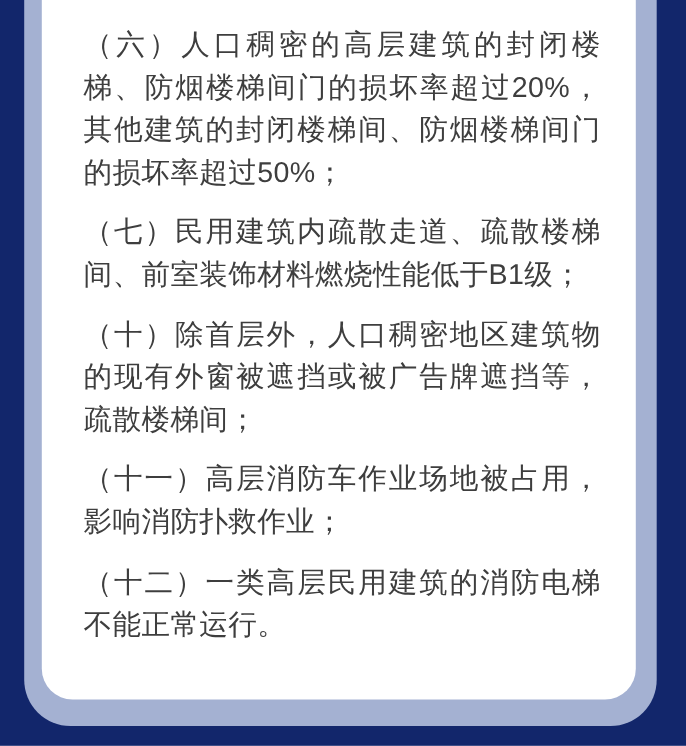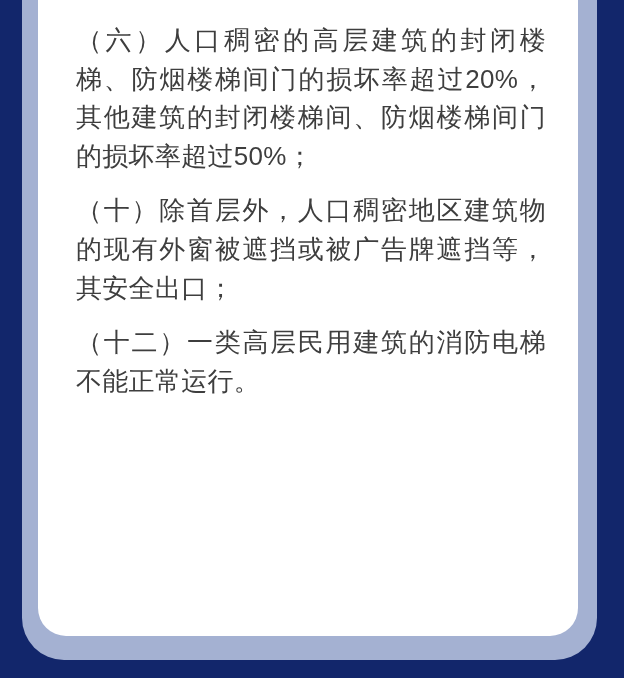--- a/index.html
+++ b/index.html
@@ -51,15 +51,17 @@
   }
 </style>
 </head>
 <body>
 
 <div class="card-outer"></div>
 <div class="card-inner"></div>
 
 <div class="content">
   <p>（六）人口稠密的高层建筑的封闭楼梯、防烟楼梯间门的损坏率超过20%，其他建筑的封闭楼梯间、防烟楼梯间门的损坏率超过50%；</p>
-  <p>（十）除首层外，人口稠密地区建筑物的现有外窗被遮挡或被广告牌遮挡等，其安全出口；</p>
+  <p>（七）民用建筑内疏散走道、疏散楼梯间、前室装饰材料燃烧性能低于B1级；</p>
+  <p>（十）除首层外，人口稠密地区建筑物的现有外窗被遮挡或被广告牌遮挡等，疏散楼梯间；</p>
+  <p>（十一）高层消防车作业场地被占用，影响消防扑救作业；</p>
   <p>（十二）一类高层民用建筑的消防电梯不能正常运行。</p>
 </div>
 
 </body></html>

